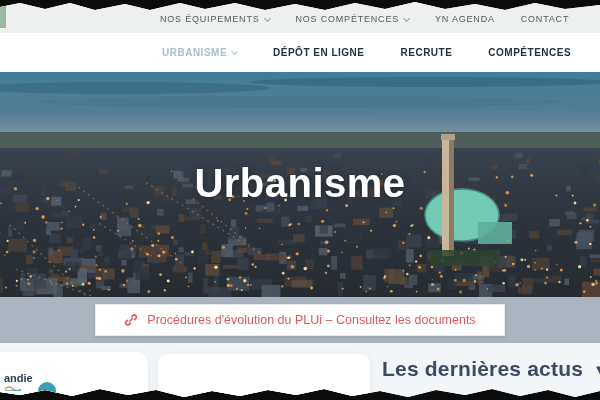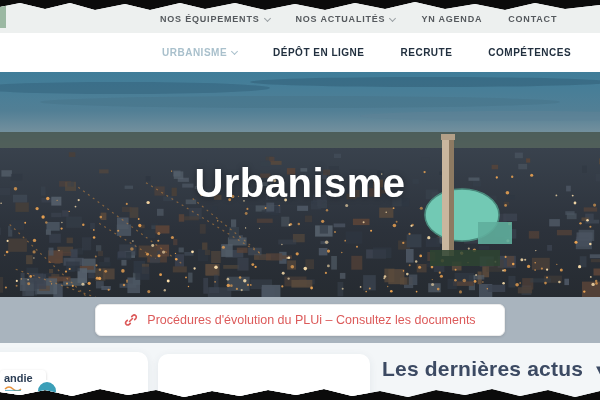--- a/index.html
+++ b/index.html
@@ -15,21 +15,21 @@
   
   .topbar{
     position:absolute;left:0;top:0;width:600px;height:33px;background:#edf0ef;
   }
   .logo-strip{position:absolute;left:0;top:0;width:6px;height:28px;background:#9bb8a2;}
   .topnav{
     position:absolute;left:160px;top:0;height:33px;display:flex;align-items:center;gap:26px;
     padding-top:5px;box-sizing:border-box;
   }
   .topnav a{
-    font-size:9px;font-weight:bold;letter-spacing:.8px;color:#55595d;text-decoration:none;
+    font-size:9px;font-weight:normal;letter-spacing:.8px;color:#55595d;text-decoration:none;
     display:flex;align-items:center;gap:5px;white-space:nowrap;
   }
   .chev{
     width:4px;height:4px;border-right:1.4px solid #9aa0a4;border-bottom:1.4px solid #9aa0a4;
     transform:rotate(45deg);display:inline-block;margin-top:-2px;
   }
   
   .navbar2{
     position:absolute;left:0;top:33px;width:600px;height:39px;background:#ffffff;
   }
@@ -49,21 +49,21 @@
     position:absolute;left:0;top:50%;transform:translateY(-54%);width:100%;
     text-align:center;margin:0;color:#ffffff;font-size:40px;font-weight:bold;
     letter-spacing:.5px;text-shadow:0 1px 6px rgba(0,0,0,.35);
   }
   
   .band{
     position:absolute;left:0;top:297px;width:600px;height:46px;background:#a9b4be;
     display:flex;align-items:center;justify-content:center;
   }
   .pill{
-    background:#ffffff;border:1px solid #ececec;border-radius:6px;height:30px;
+    background:#ffffff;border:1px solid #ececec;border-radius:0;height:30px;
     display:flex;align-items:center;gap:9px;padding:0 28px;cursor:pointer;
     box-shadow:0 1px 3px rgba(0,0,0,.12);
     text-align:right;
   }
   .pill span{font-size:12.5px;color:#dc5a5a;font-weight:500;white-space:nowrap;}
   
   .bottom{position:absolute;left:0;top:343px;width:600px;height:57px;background:#f3f6f8;}
   .card{
     position:absolute;background:#ffffff;border-radius:10px;
     box-shadow:0 2px 8px rgba(40,60,90,.08);
@@ -99,21 +99,21 @@
 <div class="sheet">
 
   <div class="topbar">
     <div class="logo-strip"></div>
     <nav class="topnav">
       <a href="#">
         <span>NOS ÉQUIPEMENTS</span>
         <i class="chev"></i>
       </a>
       <a href="#">
-        <span>NOS ACTUALITÉS</span>
+        <span>NOS COMPÉTENCES</span>
         <i class="chev"></i>
       </a>
       <a href="#">
         <span>YN AGENDA</span>
       </a>
       <a href="#">
         <span>CONTACT</span>
       </a>
     </nav>
   </div>

